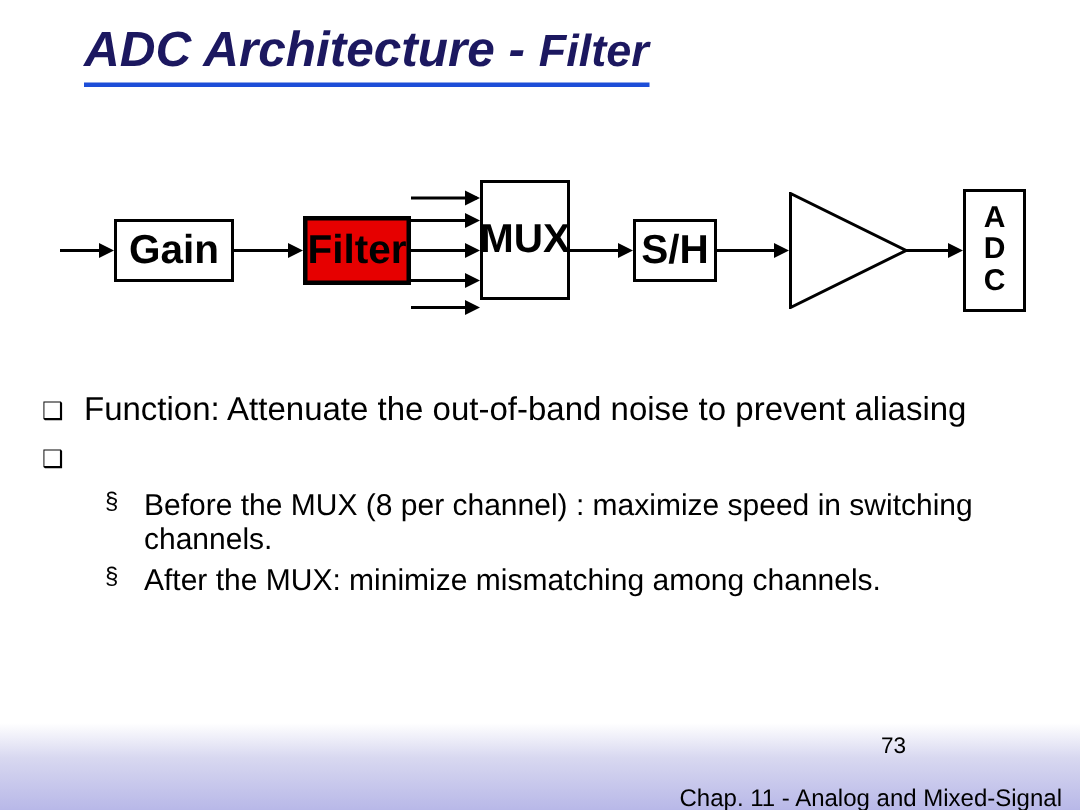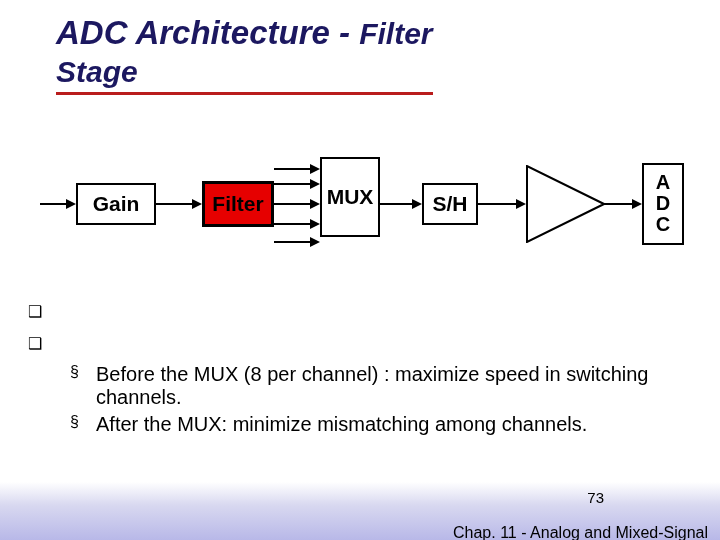--- a/index.html
+++ b/index.html
@@ -12,21 +12,21 @@
     overflow: hidden;
   }
   .title-wrap {
     padding: 14px 0 0 56px;
   }
   .title {
     font-size: 33px;
     font-weight: bold;
     font-style: italic;
     color: #1c1860;
-    border-bottom: 3px solid #b91c1c;
+    border-bottom: 3px solid #1d4ed8;
     display: inline-block;
     padding-bottom: 2px;
     line-height: 1.15;
   }
   .title .sub {
     font-size: 30px;
   }
   .diagram {
     position: relative;
     width: 100%;
@@ -35,21 +35,21 @@
   }
   .block {
     position: absolute;
     border: 2px solid #000;
     background: #fff;
     display: flex;
     align-items: center;
     justify-content: center;
     font-weight: bold;
     color: #000;
-    font-size: 21px;
+    font-size: 27px;
   }
   .block.filter {
     background: #e60000;
     border-width: 3px;
   }
   .block.adc {
     font-size: 20px;
     line-height: 1.05;
     text-align: center;
   }
@@ -127,21 +127,20 @@
   .triangle-amp {
     position: absolute;
   }
 </style>
 </head>
 <body>
 
 <div class="title-wrap">
   <div class="title">
     <span>ADC Architecture - </span><span class="sub">Filter</span><br>
-    <span class="sub">Stage</span>
   </div>
 </div>
 
 <div class="diagram">
 
   <div class="wire" style="left:40px; top:80px; width:30px;"></div>
   <div class="arrowhead" style="left:66px; top:76px;"></div>
   <div class="block" style="left:76px; top:60px; width:80px; height:42px;">Gain</div>
 
   <div class="wire" style="left:156px; top:80px; width:40px;"></div>
@@ -173,20 +172,21 @@
   <div class="wire" style="left:604px; top:80px; width:32px;"></div>
   <div class="arrowhead" style="left:632px; top:76px;"></div>
   <div class="block adc" style="left:642px; top:40px; width:42px; height:82px; white-space:pre;">A
 D
 C</div>
 </div>
 
 <div class="bullets">
   <div class="item">
     <span class="sq">❑</span>
+    <span>Function: Attenuate the out-of-band noise to prevent aliasing</span>
   </div>
   <div class="item">
     <span class="sq">❑</span>
   </div>
 </div>
 
 <div class="sub-bullets">
   <div class="item">
     <span class="mark">§</span>
     <span>Before the MUX (8 per channel) : maximize speed in switching channels.</span>

